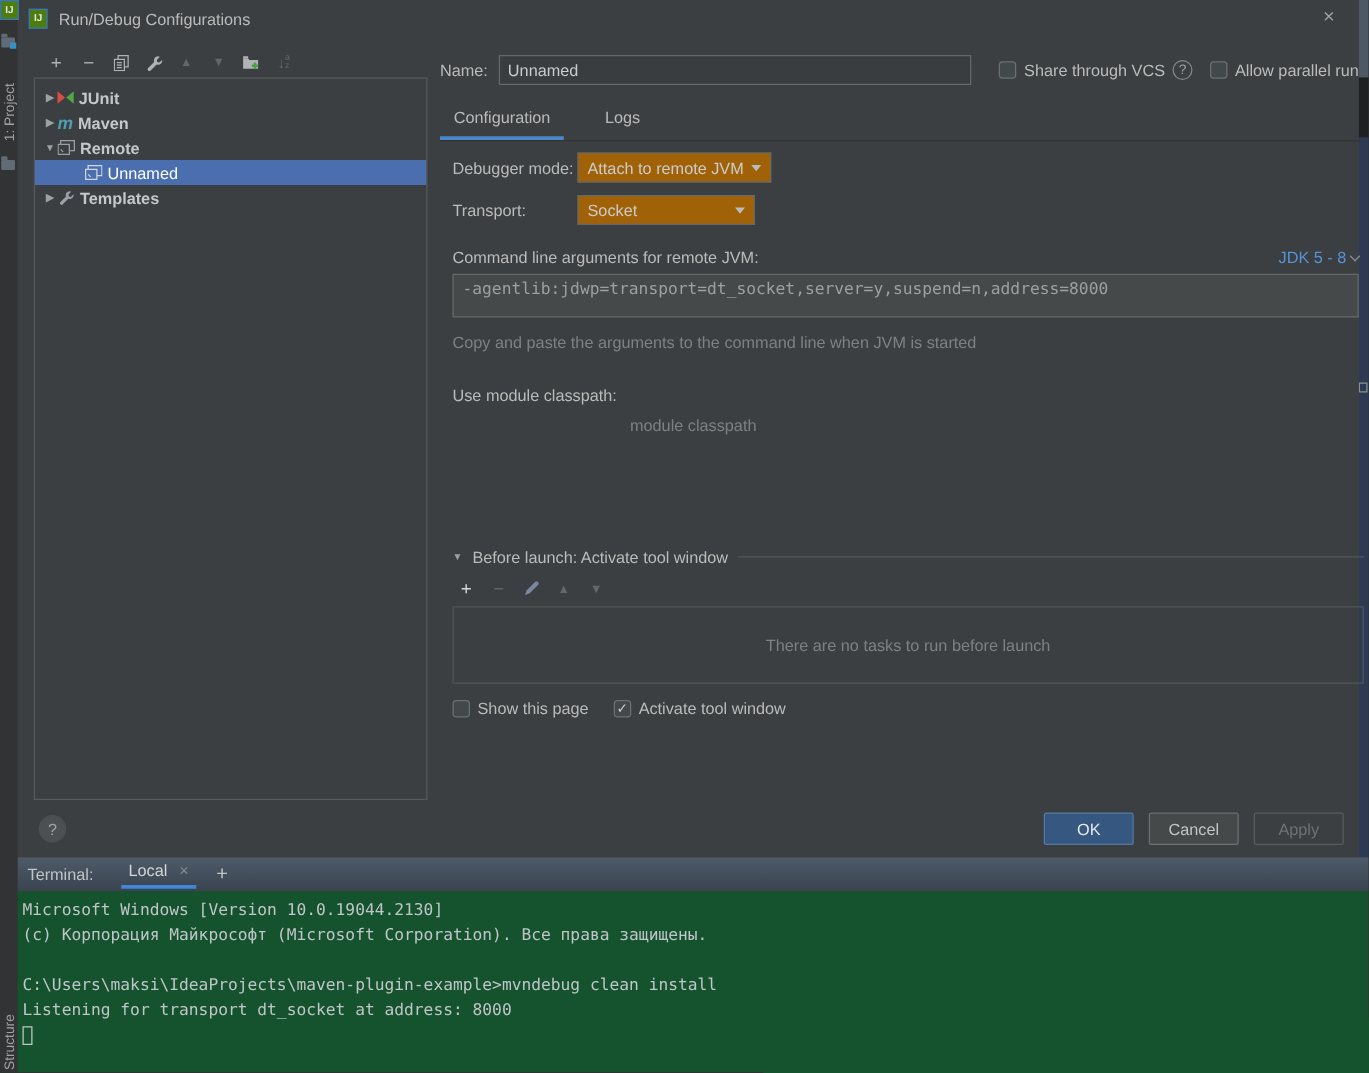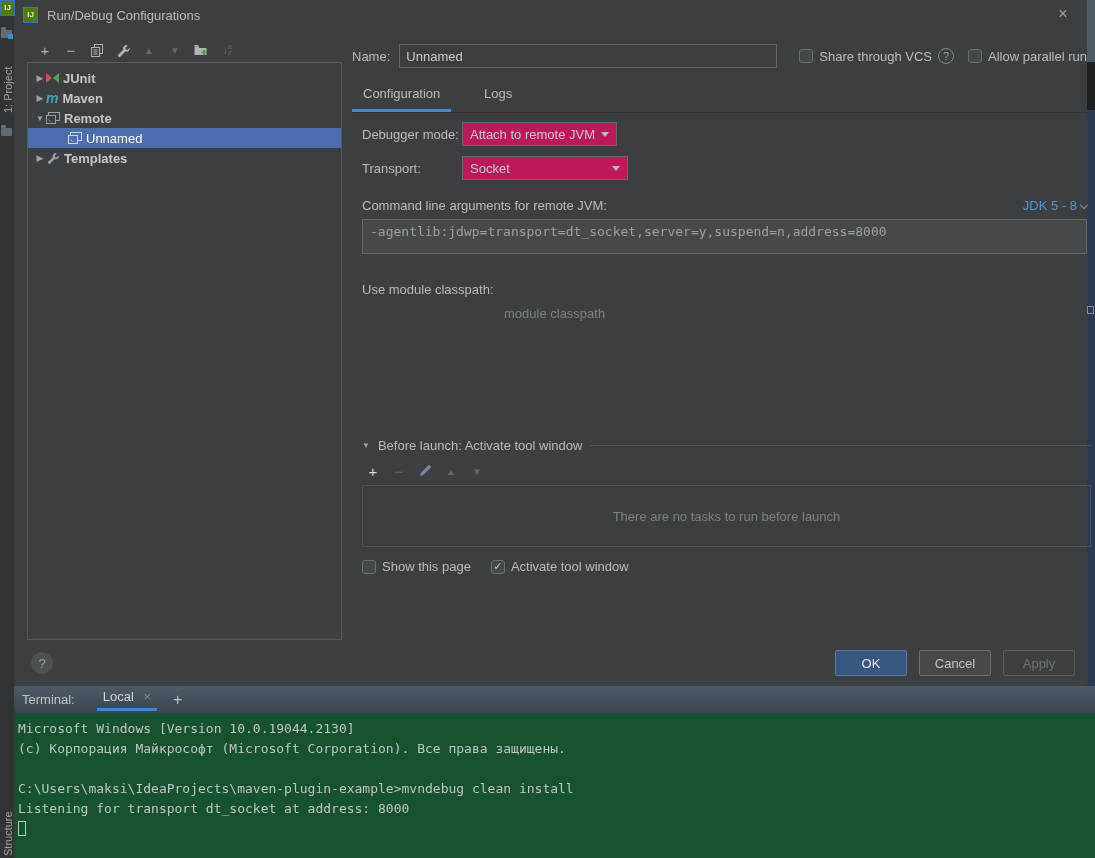--- a/index.html
+++ b/index.html
@@ -48,21 +48,21 @@
   .icon-16 { width:14px; height:12px; }
 
   
   .lbl { color:#bbbbbb; }
   .helper { color:#7d8184; }
   input.txt {
     background:#3a3d3f; border:1px solid #646869; color:#c9ccce; font-family:"Liberation Sans",sans-serif;
     font-size:13px; padding:2px 6px; height:24px; outline:none;
   }
   .combo {
-    background:#be185d; border:1px solid #646869; height:24px; display:flex; align-items:center;
+    background:#a16207; border:1px solid #646869; height:24px; display:flex; align-items:center;
     color:#c9ccce; padding-left:7px; position:relative;
   }
   .combo .arrow { position:absolute; right:7px; top:9px; width:0; height:0;
     border-left:4px solid transparent; border-right:4px solid transparent; border-top:5px solid #b8bcbf; }
   .checkbox { width:14px; height:14px; background:#43494b; border:1px solid #6b7072; border-radius:3px;
     display:inline-flex; align-items:center; justify-content:center; color:#c7cbcd; font-size:11px; }
   .cb-row { display:flex; align-items:center; gap:6px; }
   .help-circle { width:16px; height:16px; border:1px solid #81878a; border-radius:50%; color:#9da2a5;
     font-size:11px; display:inline-flex; align-items:center; justify-content:center; }
   .mono { font-family:"DejaVu Sans Mono", monospace; }
@@ -222,32 +222,33 @@
     <div class="abs" style="left:348px;top:122px;width:725px;">
       <div style="display:flex;align-items:center;height:24px;">
         <span class="lbl" style="width:100px;">Debugger mode:</span>
         <div class="combo" style="width:155px;">
           <span>Attach to remote JVM</span>
             <span class="arrow"></span>
         </div>
       </div>
       <div style="display:flex;align-items:center;height:24px;margin-top:10px;">
         <span class="lbl" style="width:100px;">Transport:</span>
-        <div class="combo" style="width:166px;">
+        <div class="combo" style="width:142px;">
           <span>Socket</span>
             <span class="arrow"></span>
         </div>
       </div>
 
       <div style="display:flex;align-items:flex-end;margin-top:18px;">
         <span class="lbl">Command line arguments for remote JVM:</span>
         <span style="flex:1"></span>
         <span class="link-blue"><span>JDK 5 - 8</span><span class="chev-down"></span></span>
       </div>
       <div id="args-field" class="mono" style="margin-top:6px;height:35px;">-agentlib:jdwp=transport=dt_socket,server=y,suspend=n,address=8000</div>
+      <div class="helper" style="margin-top:12px;">Copy and paste the arguments to the command line when JVM is started</div>
 
       <div style="display:flex;align-items:center;margin-top:28px;">
         <span class="lbl" style="width:138px;">Use module classpath:</span>
       </div>
       <div class="helper" style="margin-left:142px;margin-top:8px;line-height:17px;">
         <div>module classpath</div>
       </div>
     </div>
 
     <div class="abs" style="left:348px;top:438px;width:729px;">

